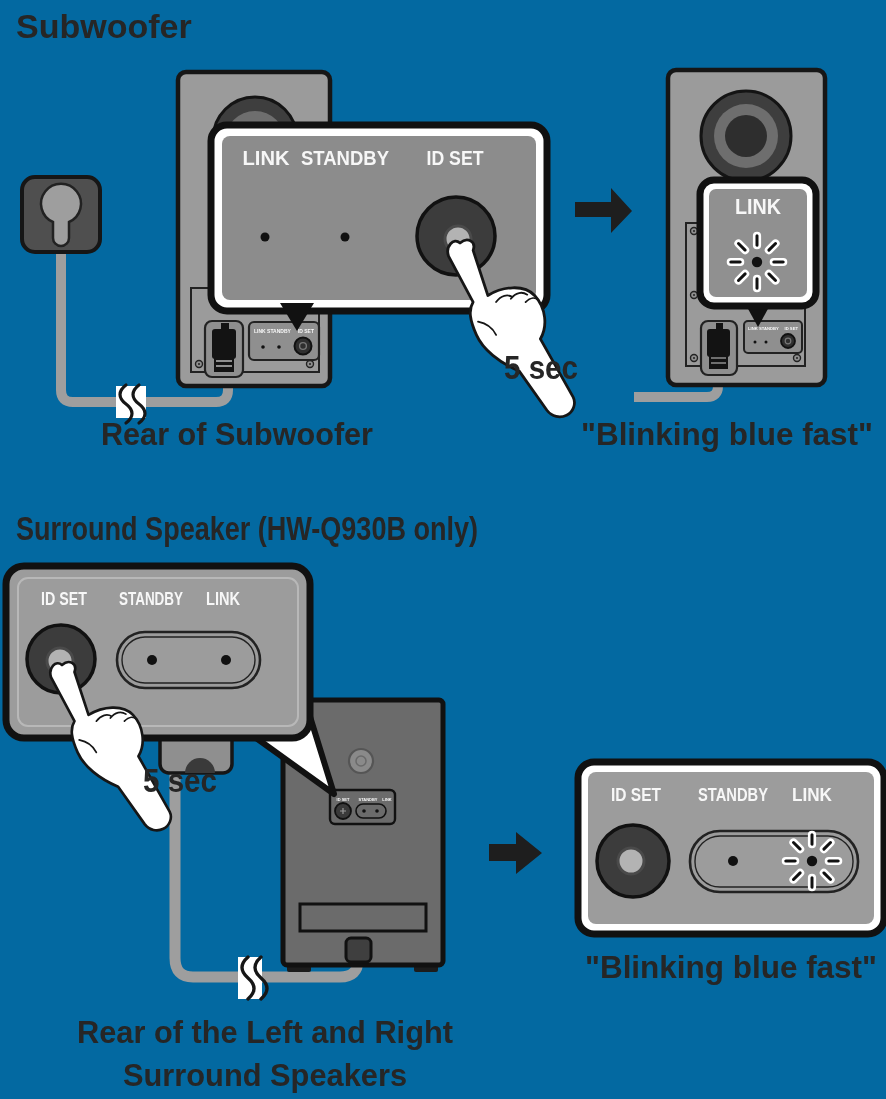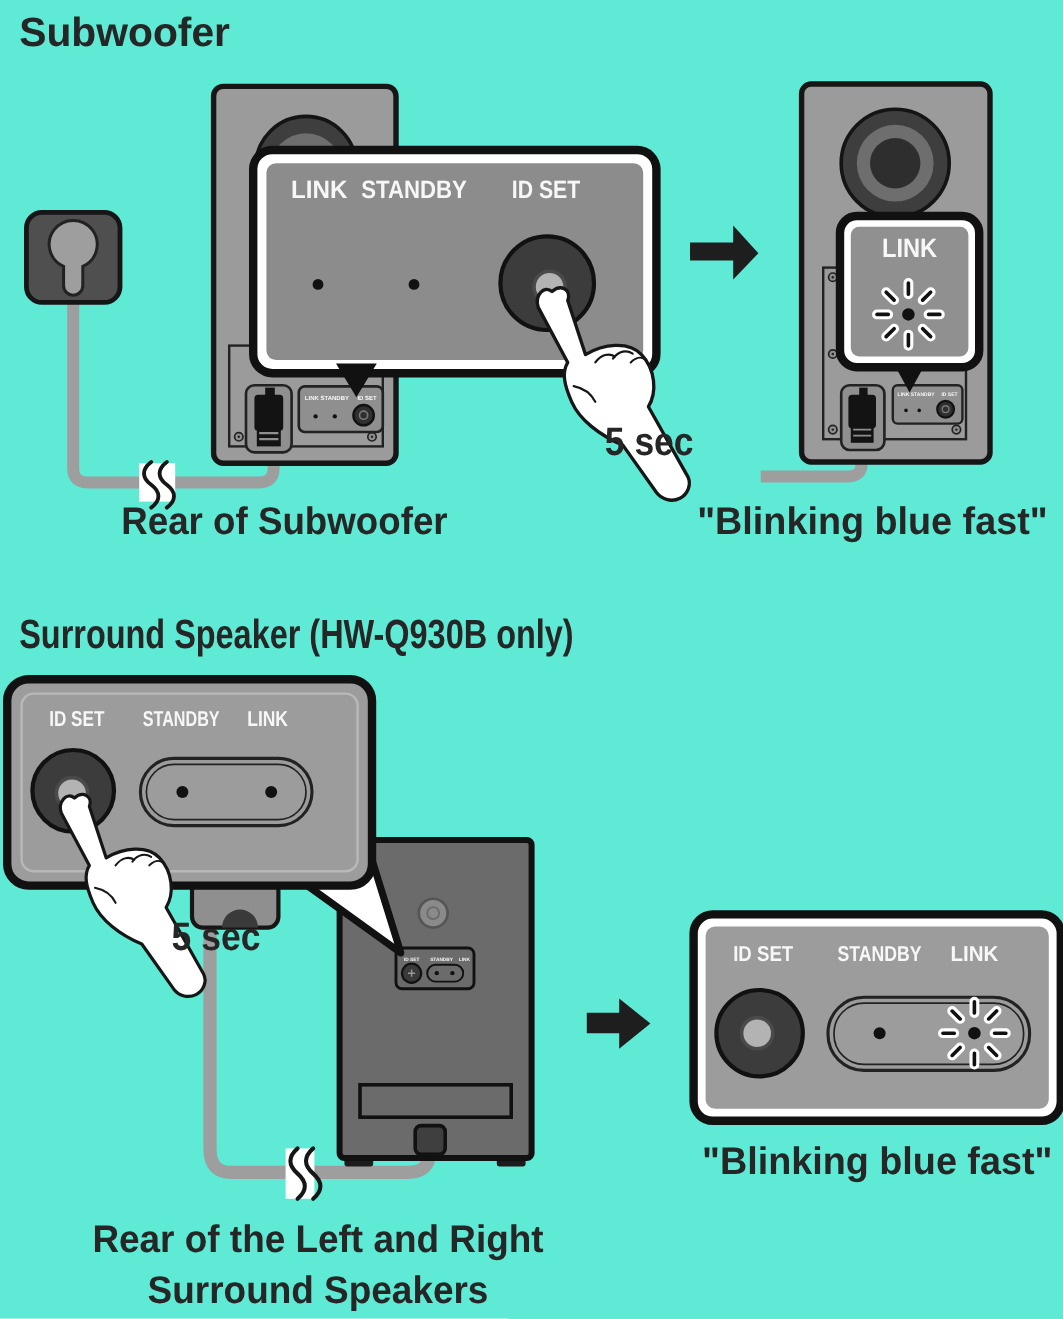--- a/index.html
+++ b/index.html
@@ -1,16 +1,16 @@
 <!DOCTYPE html>
 <html><head>
 <meta charset="utf-8">
 <style>
   html,body{margin:0;padding:0;background:#ffffff;}
-  .page{position:relative;width:886px;height:1099px;background:#5eead4;overflow:hidden;}
+  .page{position:relative;width:886px;height:1099px;background:#0369a1;overflow:hidden;}
   svg{display:block;}
   .lbl{font-family:"Liberation Sans",sans-serif;font-weight:bold;}
   .ink{fill:#262626;}
   .wht{fill:#f7f7f7;}
 </style>
 </head>
 <body>
 
 <div class="page">
 <svg width="886" height="1099" viewBox="0 0 886 1099">

